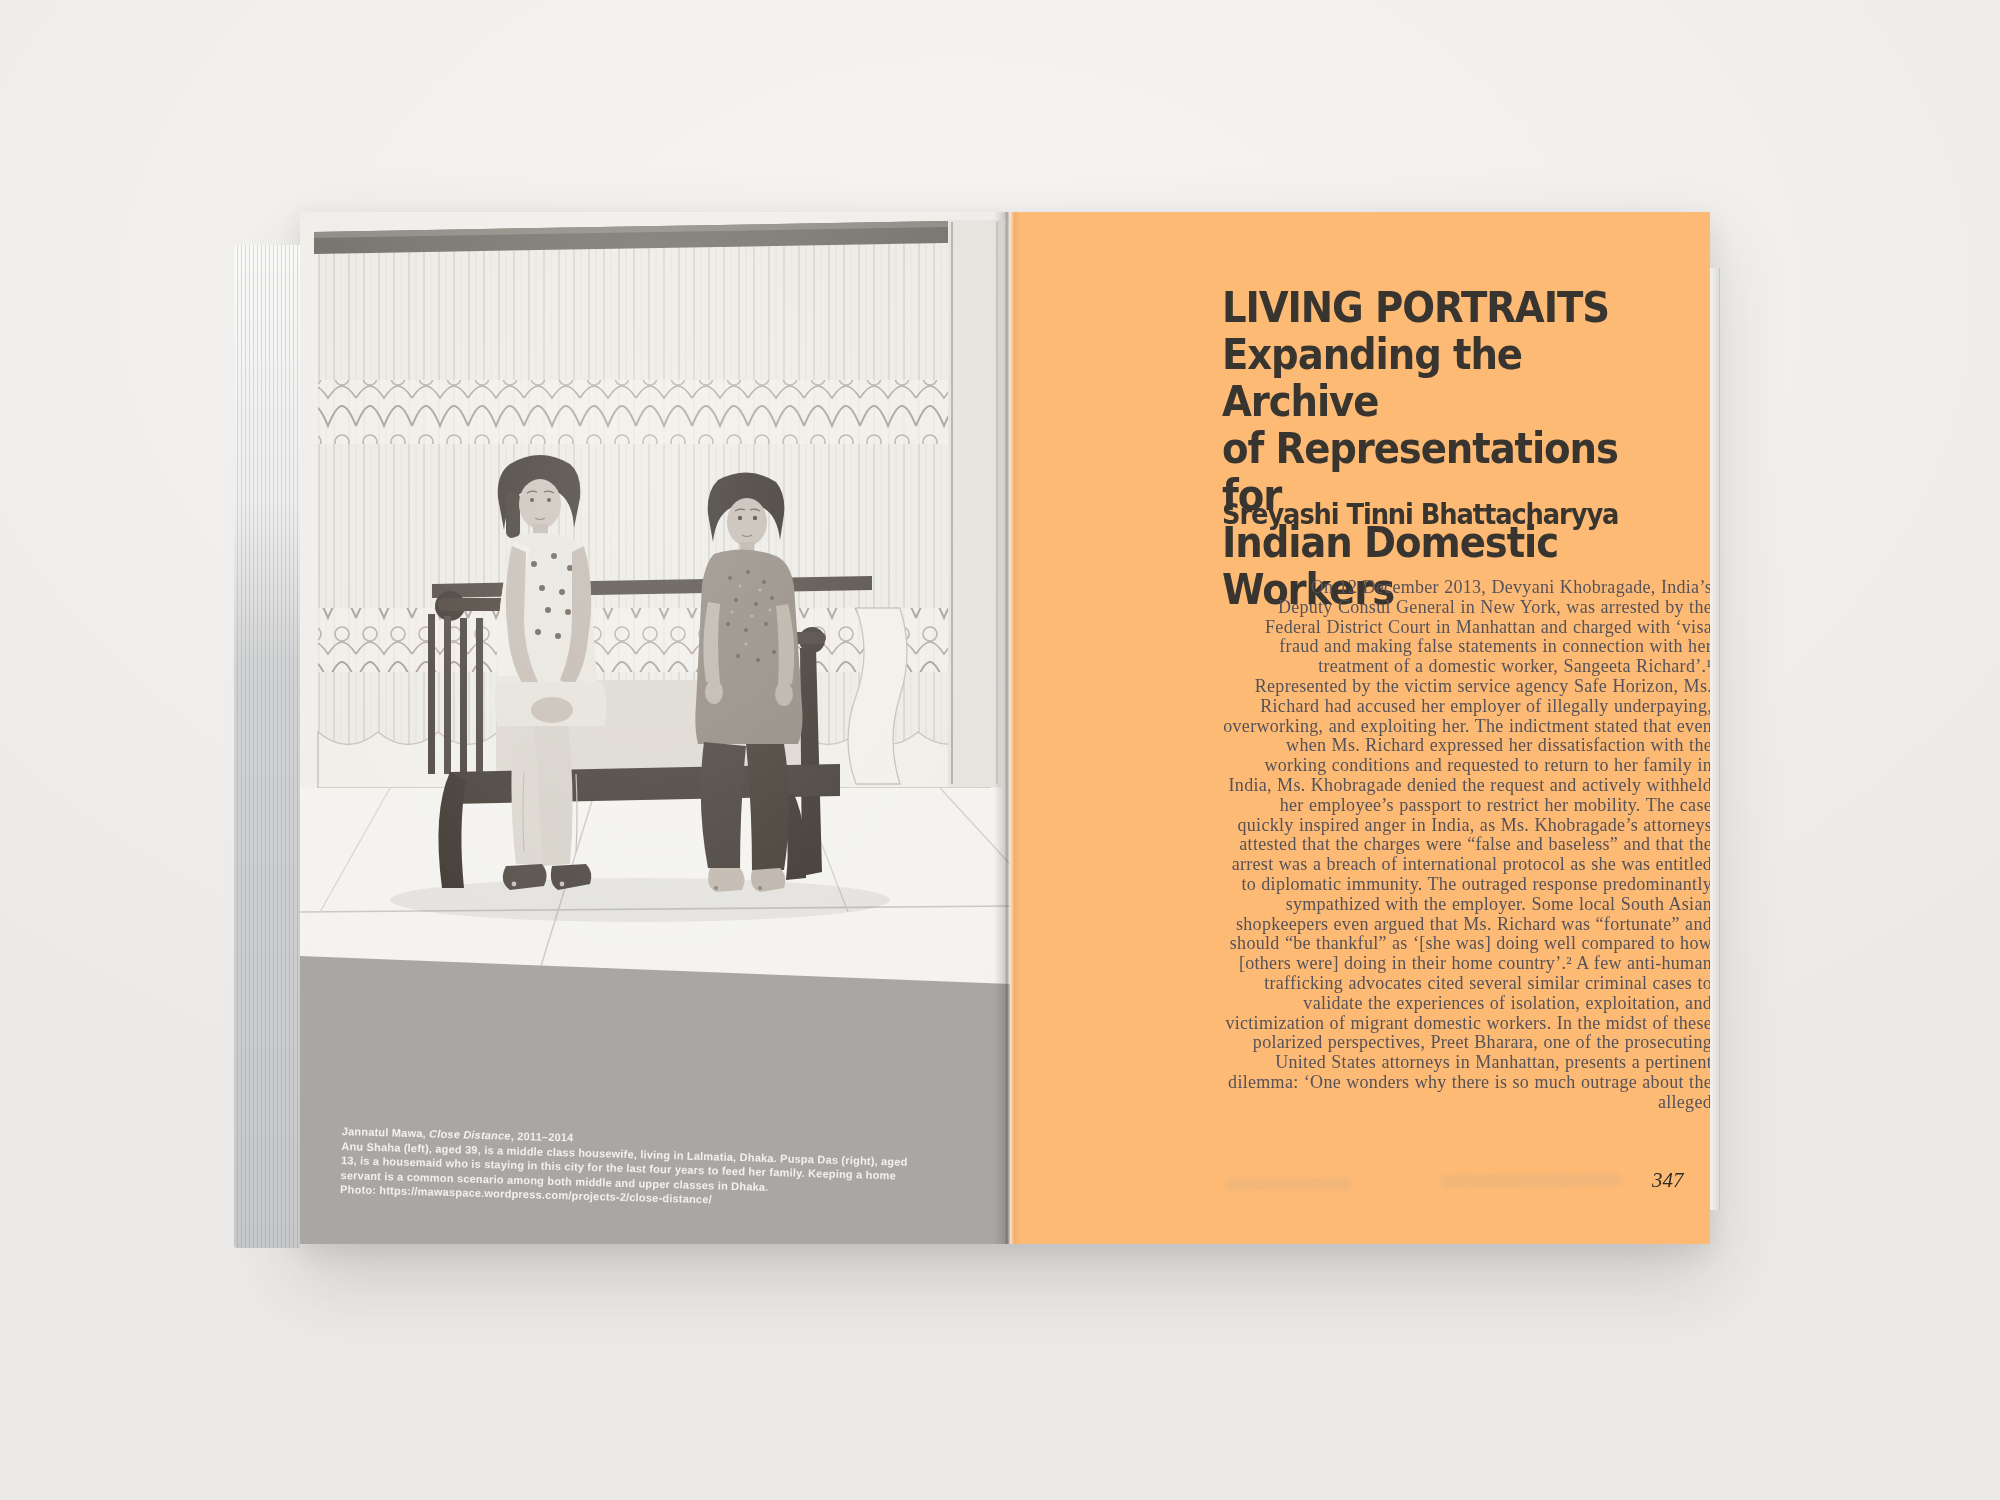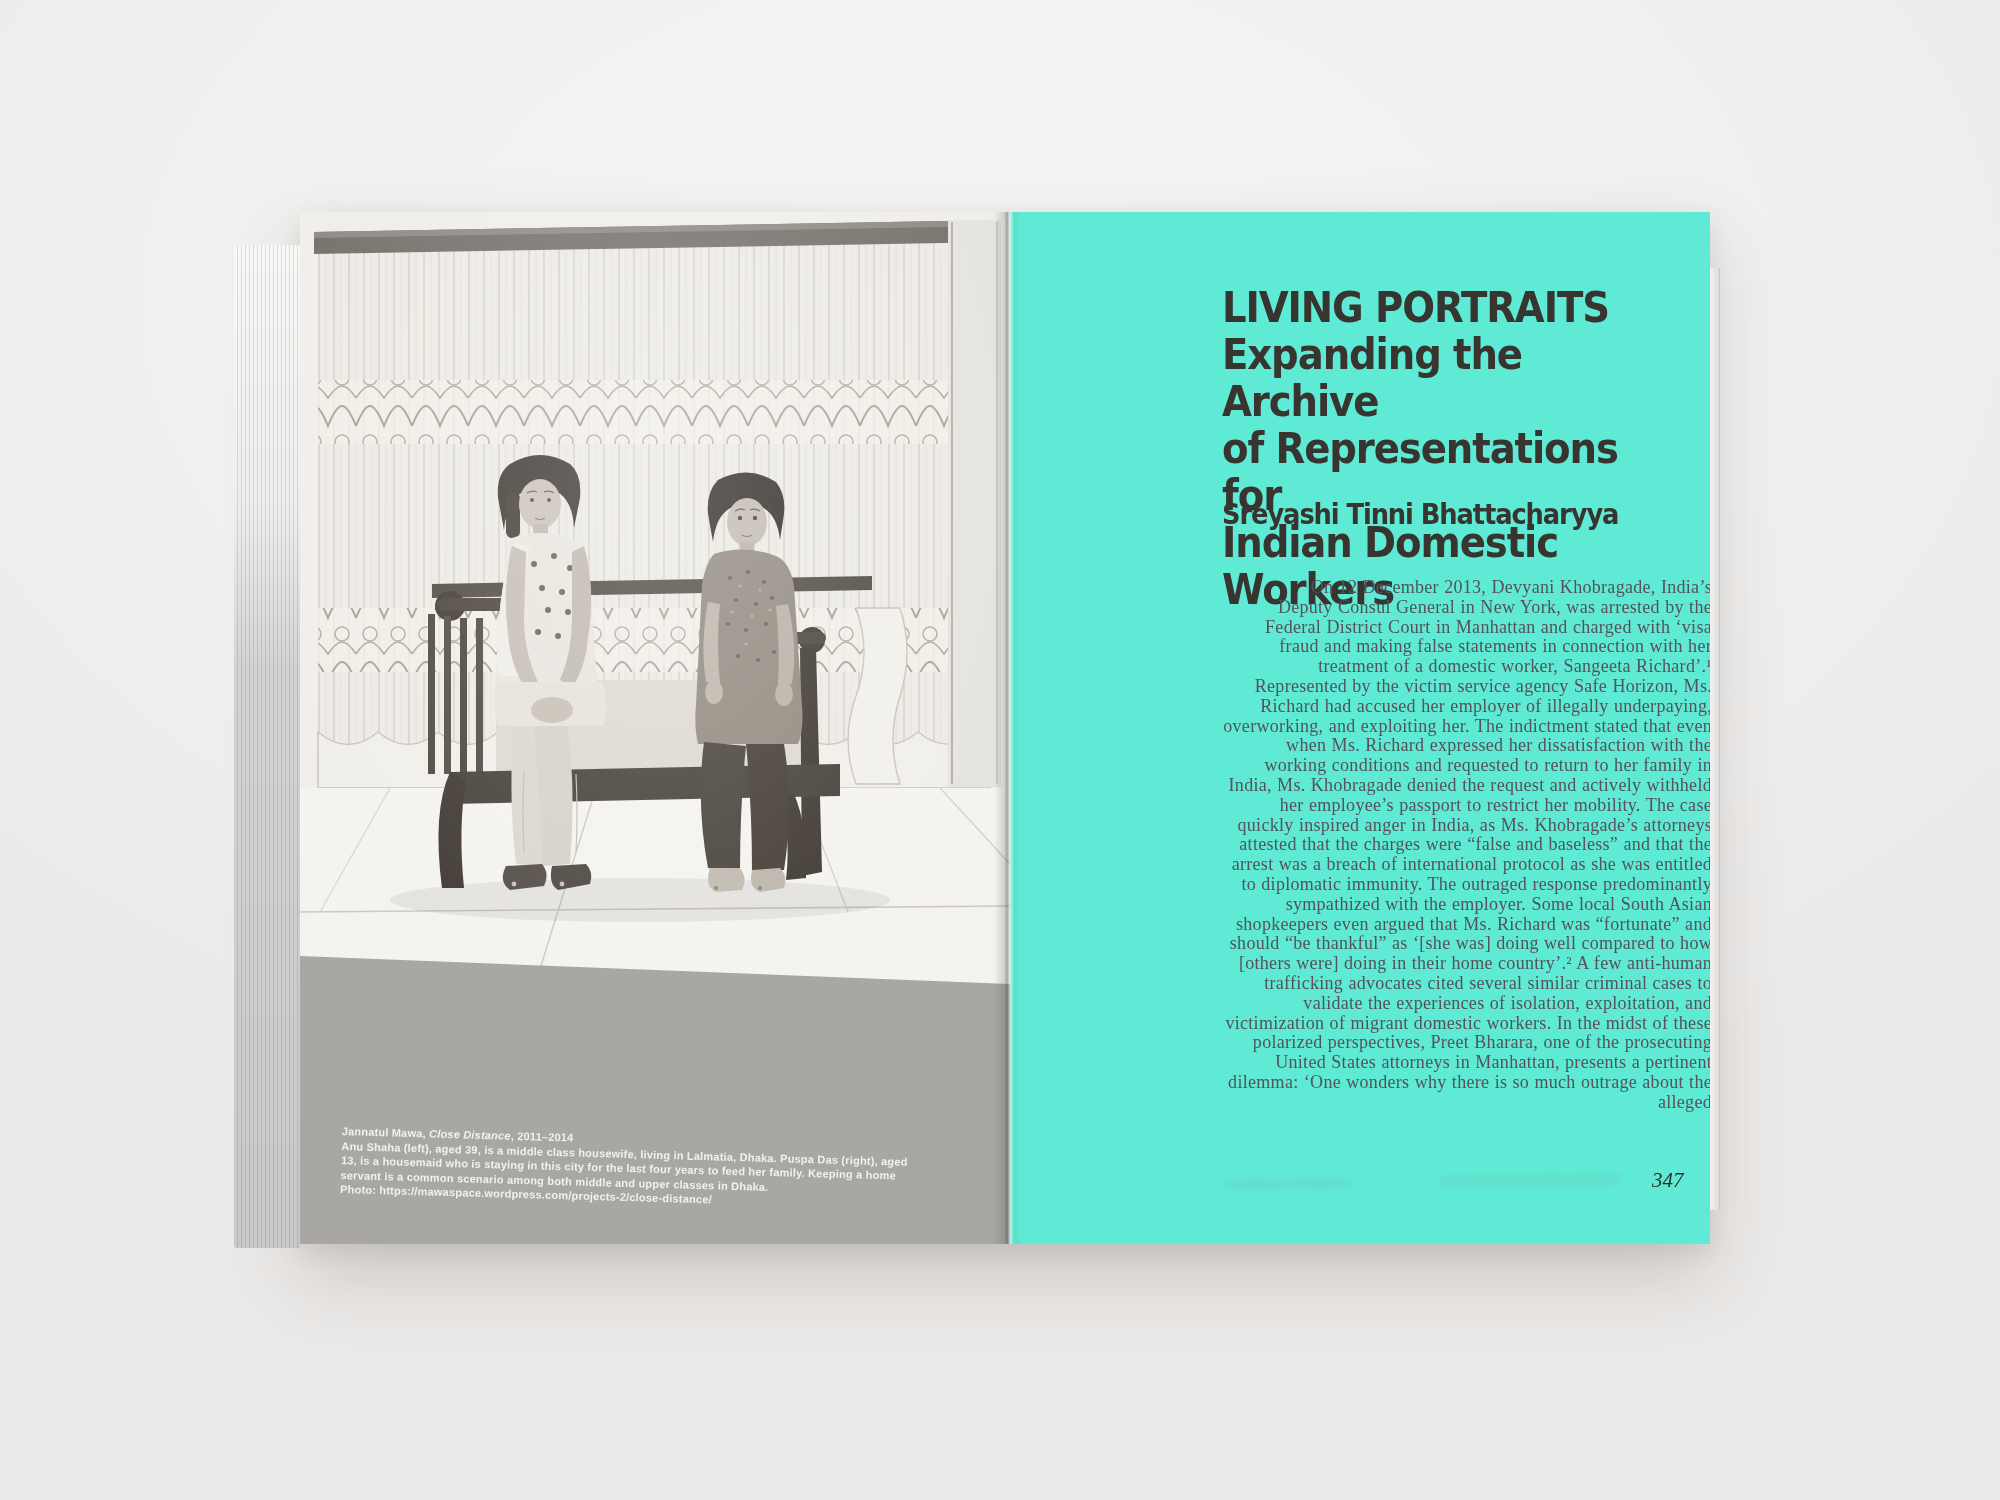--- a/index.html
+++ b/index.html
@@ -20,21 +20,21 @@
       linear-gradient(180deg,#f8f8f7 0%,#eeeeee 26%,#d2d3d4 42%,#c7c8ca 100%);
     border-radius:3px 0 0 3px;
   }
   .edge-right{
     position:absolute;left:1410px;top:56px;width:9px;height:942px;
     background:linear-gradient(90deg,#f2f1f0,#dedddc);
     border-right:1px solid #c9c8c7;
   }
   .page{position:absolute;top:0;height:1032px;}
   .page-left{left:0;width:710px;background:#f4f2ee;overflow:hidden;}
-  .page-right{left:710px;width:700px;background:#5eead4;overflow:hidden;}
+  .page-right{left:710px;width:700px;background:#fdba74;overflow:hidden;}
   .gutter{
     position:absolute;left:694px;top:0;width:26px;height:1032px;pointer-events:none;
     background:linear-gradient(90deg, rgba(0,0,0,0) 0%, rgba(70,68,66,0.20) 40%, rgba(40,40,40,0.40) 50%, rgba(255,255,255,0.55) 63%, rgba(0,0,0,0.05) 78%, rgba(0,0,0,0) 100%);
   }
   .photo{position:absolute;left:0;top:0;width:710px;height:1032px;}
 
   
   .caption{
     position:absolute;left:42px;top:912px;width:580px;
     transform:rotate(1.6deg);transform-origin:left top;

